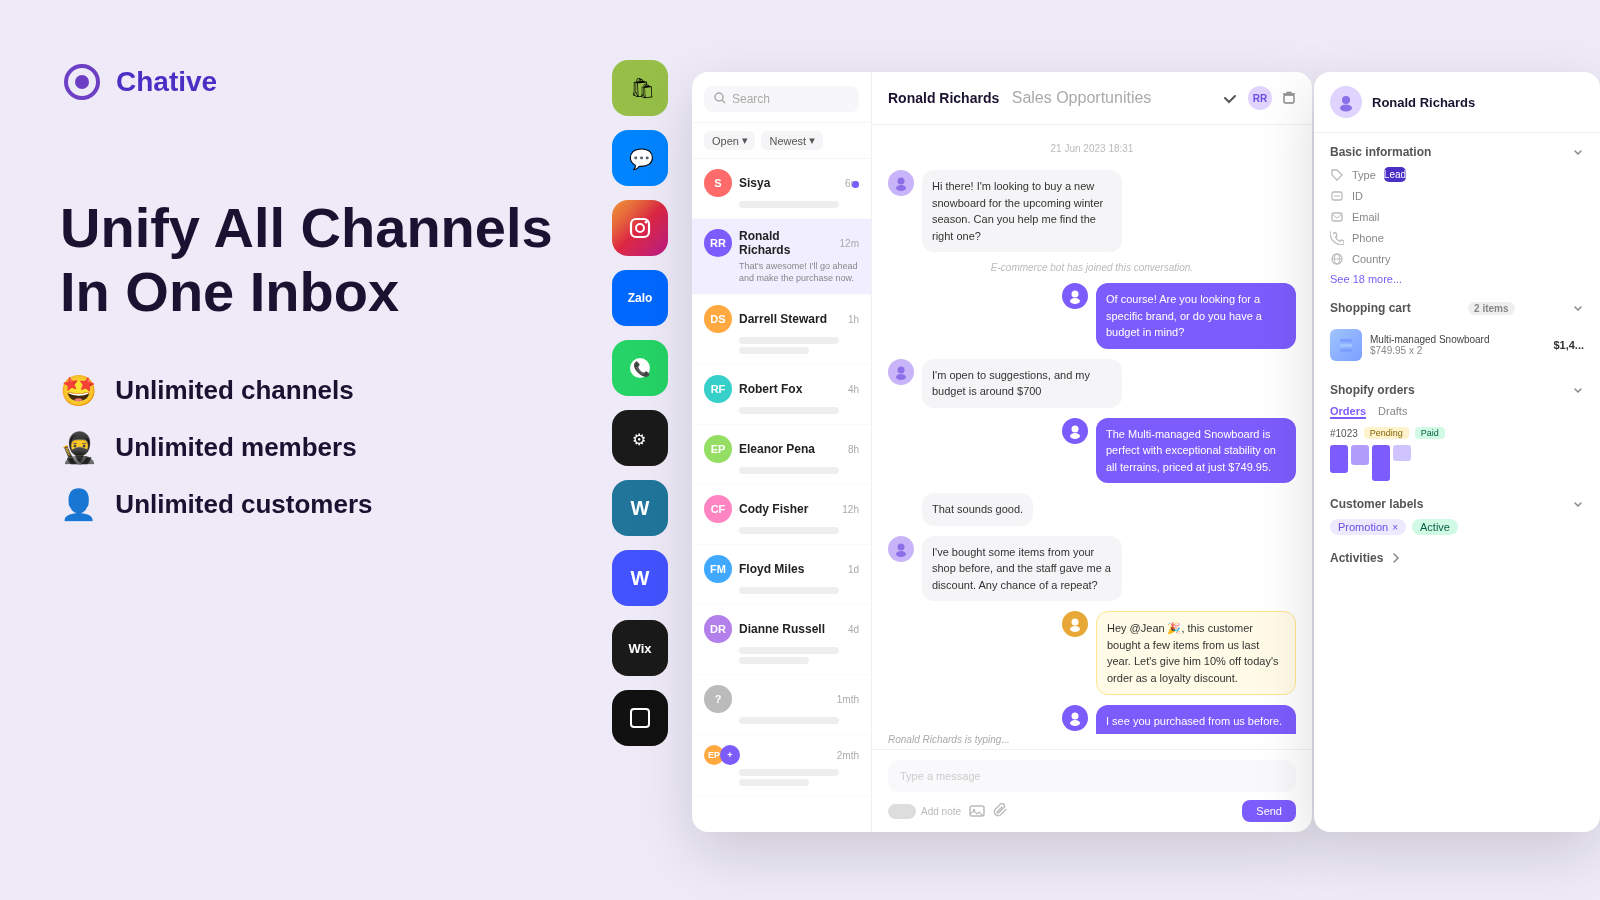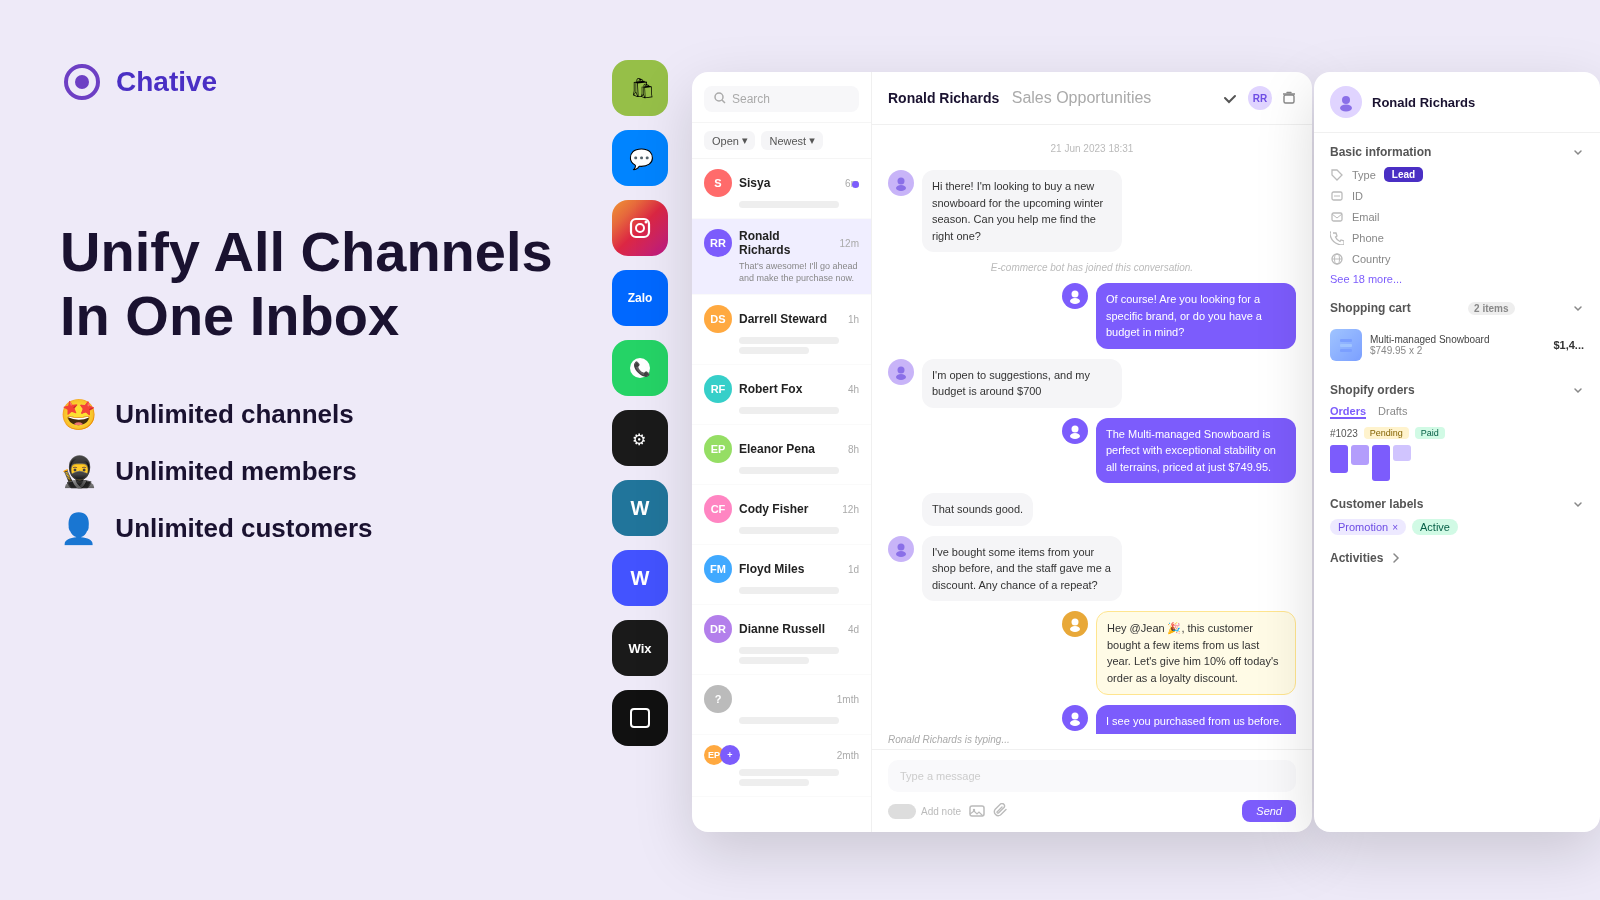--- a/index.html
+++ b/index.html
@@ -20,21 +20,21 @@
       height: 900px;
       padding: 60px 60px;
       display: flex;
       flex-direction: column;
     }
 
     .logo-area {
       display: flex;
       align-items: center;
       gap: 12px;
-      margin-bottom: 116px;
+      margin-bottom: 92px;
       text-align: center;
     }
     .logo-icon {
       width: 44px;
       height: 44px;
     }
     .logo-text {
       font-size: 28px;
       font-weight: 700;
       color: #4a2fc4;
@@ -325,21 +325,20 @@
       border-radius: 8px;
     }
     .send-btn {
       margin-left: auto;
       background: #7c5cfc;
       color: #fff;
       border-radius: 8px;
       padding: 5px 14px;
       font-size: 11px;
       cursor: pointer;
-      font-style: italic;
     }
 
     
     .right-panel {
       position: absolute;
       left: 1314px;
       top: 72px;
       width: 286px;
       height: 760px;
       background: #fff;
@@ -393,23 +392,23 @@
       align-items: center;
       gap: 8px;
       font-size: 11px;
       color: #888;
       margin-bottom: 7px;
     }
     .lead-badge {
       background: #4a2fc4;
       color: #fff;
       font-size: 10px;
-      padding: 2px 8px;
+      padding: 2px 0;
       border-radius: 5px;
-      font-weight: 700;
+      font-weight: 400;
     }
     .see-more {
       font-size: 11px;
       color: #7c5cfc;
       cursor: pointer;
     }
     .cart-item {
       display: flex;
       align-items: center;
       gap: 8px;

